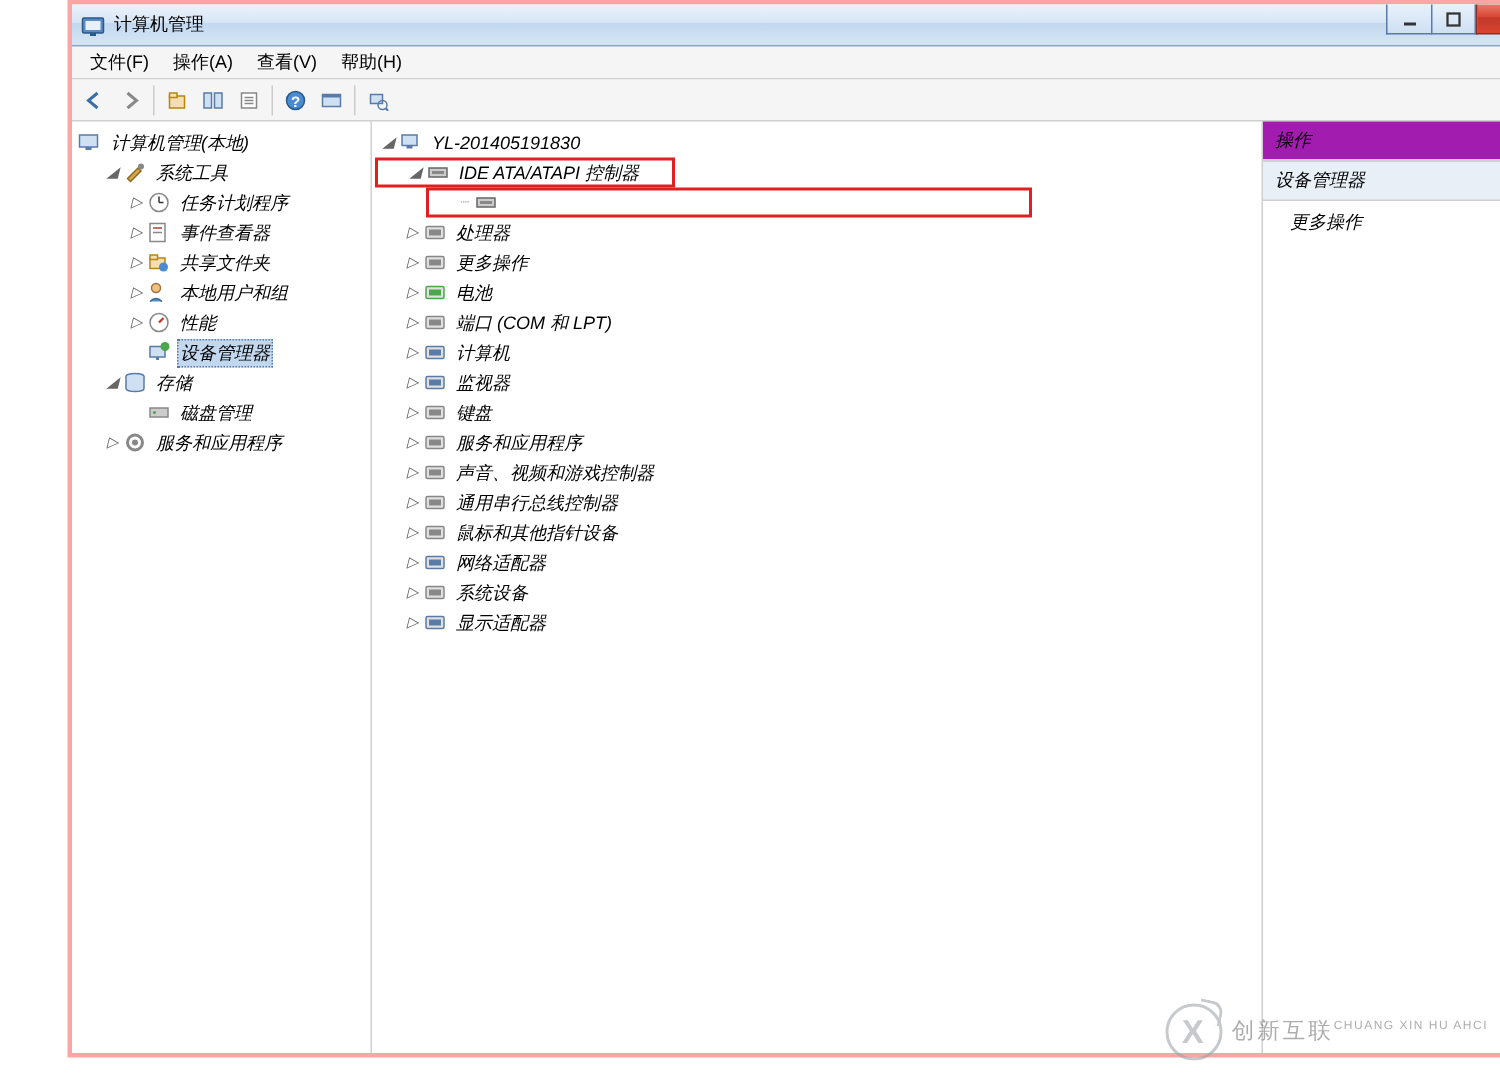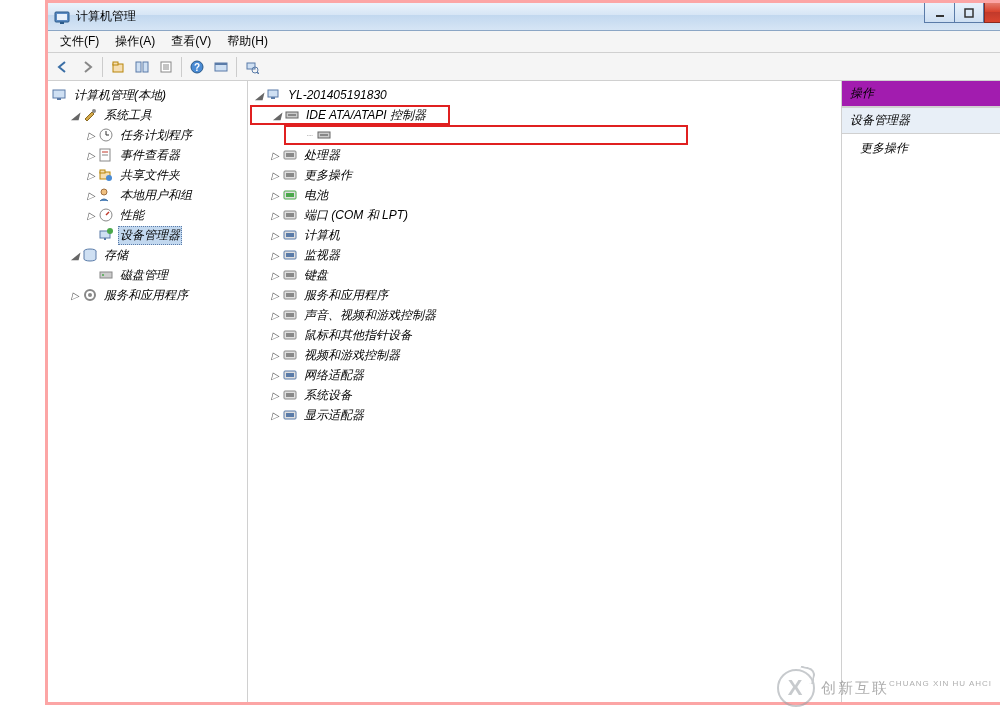--- a/index.html
+++ b/index.html
@@ -394,31 +394,31 @@
             <span class="label">声音、视频和游戏控制器</span>
           </div>
           <div class="tree-item indent-1">
             <span class="expander">▷</span>
             <span class="icon">
               <svg width="16" height="16" viewBox="0 0 16 16">
                 <rect x="2" y="4" width="12" height="8" rx="1" fill="#e0e0e0" stroke="#888"></rect>
                 <rect x="4" y="6" width="8" height="4" fill="#888"></rect>
               </svg>
             </span>
+            <span class="label">通用串行总线控制器</span>
+          </div>
+          <div class="tree-item indent-1">
+            <span class="expander">▷</span>
+            <span class="icon">
+              <svg width="16" height="16" viewBox="0 0 16 16">
+                <rect x="2" y="4" width="12" height="8" rx="1" fill="#e0e0e0" stroke="#888"></rect>
+                <rect x="4" y="6" width="8" height="4" fill="#888"></rect>
+              </svg>
+            </span>
             <span class="label">鼠标和其他指针设备</span>
-          </div>
-          <div class="tree-item indent-1">
-            <span class="expander">▷</span>
-            <span class="icon">
-              <svg width="16" height="16" viewBox="0 0 16 16">
-                <rect x="2" y="4" width="12" height="8" rx="1" fill="#e0e0e0" stroke="#888"></rect>
-                <rect x="4" y="6" width="8" height="4" fill="#888"></rect>
-              </svg>
-            </span>
-            <span class="label">视频和游戏控制器</span>
           </div>
           <div class="tree-item indent-1">
             <span class="expander">▷</span>
             <span class="icon">
               <svg width="16" height="16" viewBox="0 0 16 16">
                 <rect x="2" y="4" width="12" height="8" rx="1" fill="#e0e0e0" stroke="#5a7ba8"></rect>
                 <rect x="4" y="6" width="8" height="4" fill="#5a7ba8"></rect>
               </svg>
             </span>
             <span class="label">网络适配器</span>

